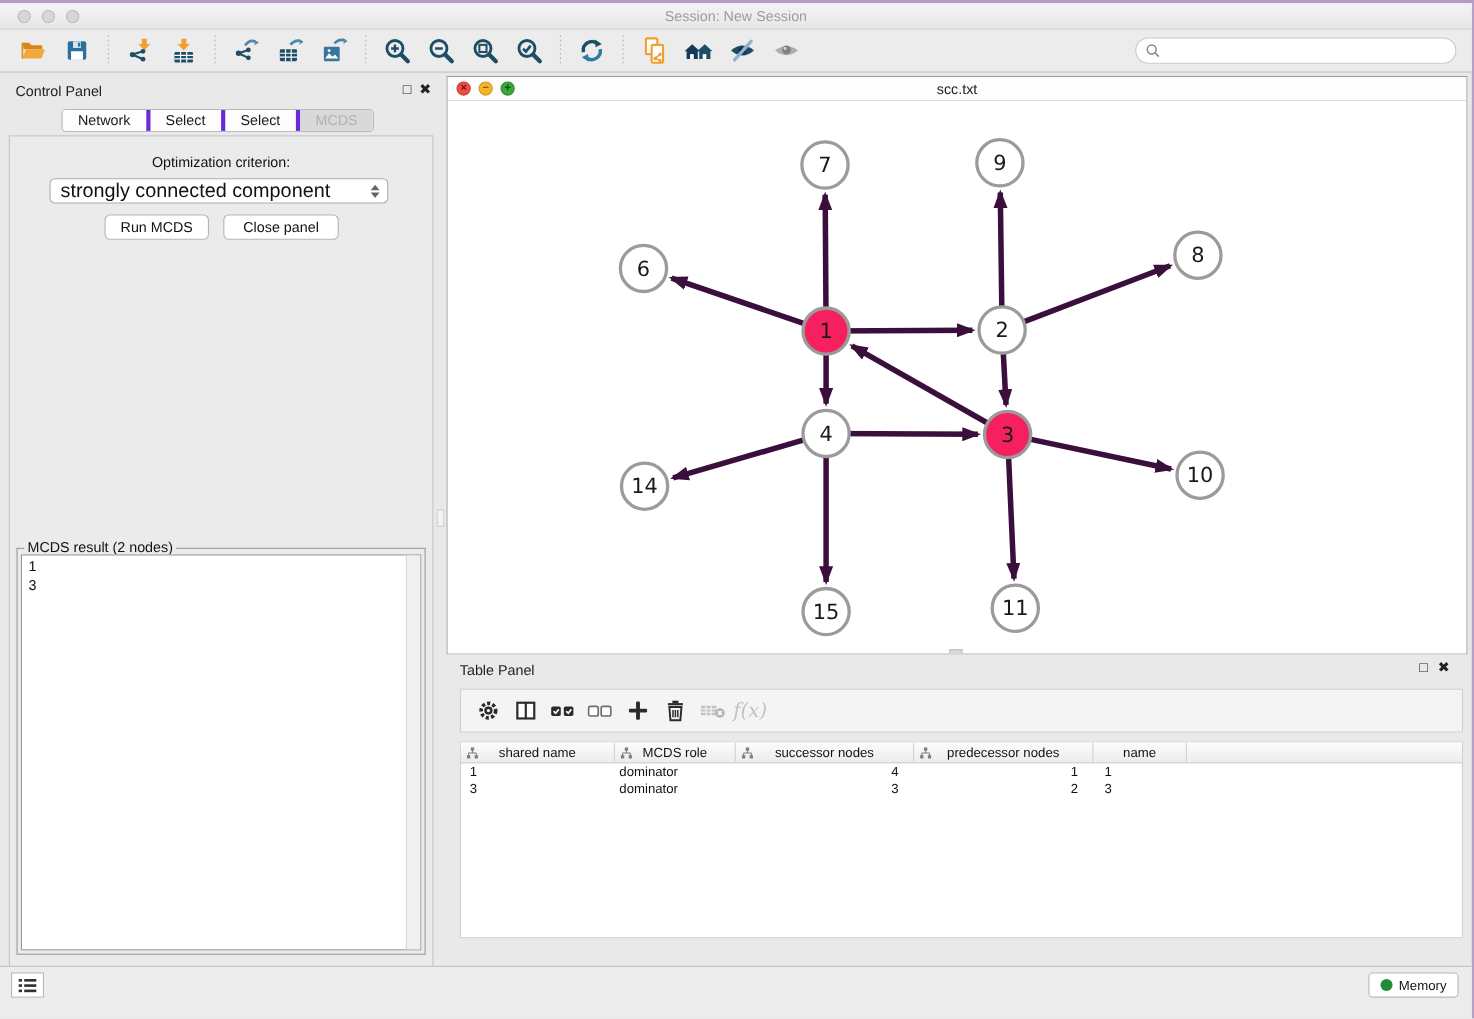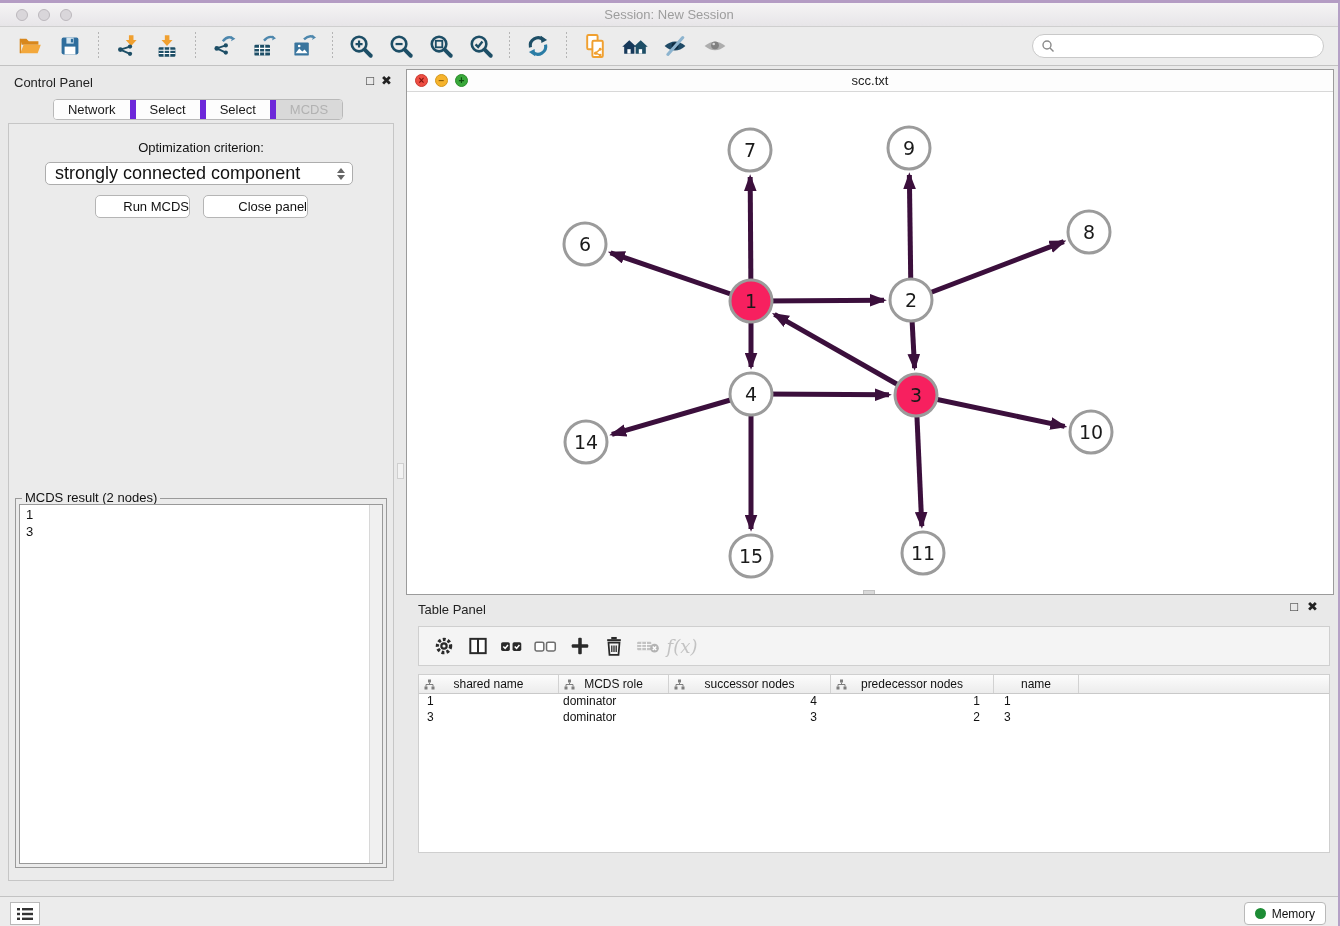--- a/index.html
+++ b/index.html
@@ -18,30 +18,30 @@
   .tsep { width:1px; height:28px; margin:0 8px; background-image:linear-gradient(#b5b5b5 40%, transparent 40%); background-size:1px 4px; }
   .searchbox { position:absolute; right:14px; top:7px; width:292px; height:24px; background:#fff; border:1px solid #c9c9c9; border-radius:12px; display:flex; align-items:center; padding-left:8px; }
   .searchbox input { border:none; outline:none; flex:1; font-size:13px; background:transparent; height:20px; }
 
   
   .control-panel { position:absolute; left:0; top:64px; width:404px; height:828px; background:#e9e9e9; }
   .cp-header { position:absolute; left:14px; top:8px; font-size:13px; color:#222; }
   .panel-ctl { position:absolute; top:8px; font-weight:bold; color:#222; font-size:13px; line-height:12px; }
   .cp-tabs { position:absolute; left:0; right:8px; top:32px; display:flex; justify-content:center; }
   .seg { display:flex; border:1px solid #b9b9b9; border-radius:4px; overflow:hidden; background:#fff; height:21px; }
-  .seg .tab { font-size:13px; color:#1a1a1a; padding:2px 14px; border-right:6px solid #6d28d9; background:#fdfdfd; white-space:nowrap; }
+  .seg .tab { font-size:13px; color:#1a1a1a; padding:2px 14px; border-right:4px solid #6d28d9; background:#fdfdfd; white-space:nowrap; }
   .seg .tab:last-child { border-right:none; }
   .seg .tab.active { background:#d9d9d9; color:#b2b2b2; }
   .cp-box { position:absolute; left:8px; top:56px; width:386px; height:758px; background:#ebebeb; border:1px solid #c6c6c6; }
   .opt-label { position:absolute; left:0; right:0; top:16px; text-align:center; font-size:13px; color:#111; }
   .dropdown { position:absolute; left:36px; top:38px; width:308px; height:23px; background:#fff; border:1px solid #adadad; border-radius:5px; font-size:18px; color:#111; display:flex; padding-left:9px; }
   .dd-stepper { position:absolute; right:6px; top:3px; width:11px; height:16px; display:flex; flex-direction:column; align-items:center; justify-content:center; gap:2px; }
   .dd-stepper .up { width:0;height:0;border-left:4px solid transparent;border-right:4px solid transparent;border-bottom:5px solid #666; }
   .dd-stepper .dn { width:0;height:0;border-left:4px solid transparent;border-right:4px solid transparent;border-top:5px solid #666; }
-  .cp-btn { position:absolute; top:71px; height:23px; background:#fff; border:1px solid #b5b5b5; border-radius:5px; font-size:13px; color:#111; text-align:right; line-height:21px; }
+  .cp-btn { position:absolute; top:71px; height:23px; background:#fff; border:1px solid #b5b5b5; border-radius:5px; font-size:13px; color:#111; text-align:center; line-height:21px; }
   .mcds-fieldset { position:absolute; left:6px; top:374px; width:372px; height:370px; border:1px solid #9a9a9a; background:#ebebeb; }
   .mcds-legend { position:absolute; left:6px; top:-9px; background:#ebebeb; font-size:13px; color:#111; padding:0 3px; }
   .mcds-inner { position:absolute; left:3px; top:5px; right:3px; bottom:3px; background:#fff; border:1px solid #999; }
   .mcds-lines { position:absolute; left:0; top:0; right:14px; bottom:0; font-size:13px; line-height:17px; padding:1px 6px; white-space:pre; color:#111; }
   .mcds-scroll { position:absolute; right:0; top:0; bottom:0; width:13px; background:#f0f0f0; border-left:1px solid #d8d8d8; }
 
   .vdivider-handle { position:absolute; left:397px; top:460px; width:7px; height:16px; background:#f2f2f2; border:1px solid #cfcfcf; }
 
   
   .netwin { position:absolute; left:406px; top:66px; width:928px; height:526px; background:#fff; border:1px solid #9b9b9b; }
@@ -66,21 +66,21 @@
   .th .hicon { position:absolute; left:5px; top:4px; }
   .trow { display:flex; height:16px; font-size:12px; color:#111; }
   .td { overflow:hidden; white-space:nowrap; }
   .c0 { width:140px; } .c1 { width:110px; } .c2 { width:162px; } .c3 { width:163px; } .c4 { width:85px; } .c5 { flex:1; border-right:none; }
   .al { text-align:left; padding-left:8px; } .al2 { text-align:left; padding-left:4px; }
   .ar { text-align:right; padding-right:14px; } .aln { text-align:left; padding-left:10px; }
   .tp-tabs { position:absolute; left:0; right:0; bottom:9px; display:flex; justify-content:center; }
   .tp-strip { position:absolute; left:0; right:0; bottom:0; height:9px; background:#e9e9e9; }
 
   
-  .statusbar { position:absolute; left:0; bottom:0; width:100%; height:30px; background:#ececec; border-top:1px solid #c3c3c3; }
+  .statusbar { position:absolute; left:0; bottom:0; width:100%; height:48px; background:#ececec; border-top:1px solid #c3c3c3; }
   .list-btn { position:absolute; left:10px; top:5px; width:30px; height:23px; background:#fff; border:1px solid #b9b9b9; display:flex; align-items:center; justify-content:center; }
   .memory-btn { position:absolute; right:12px; top:5px; height:23px; background:#fff; border:1px solid #b9b9b9; border-radius:4px; display:flex; align-items:center; padding:0 10px; gap:6px; font-size:12px; color:#111; }
   .memory-dot { width:11px; height:11px; border-radius:50%; background:#1d8c35; }
 </style>
 </head>
 <body>
 
 <div class="app">
 
   <div class="titlebar">

